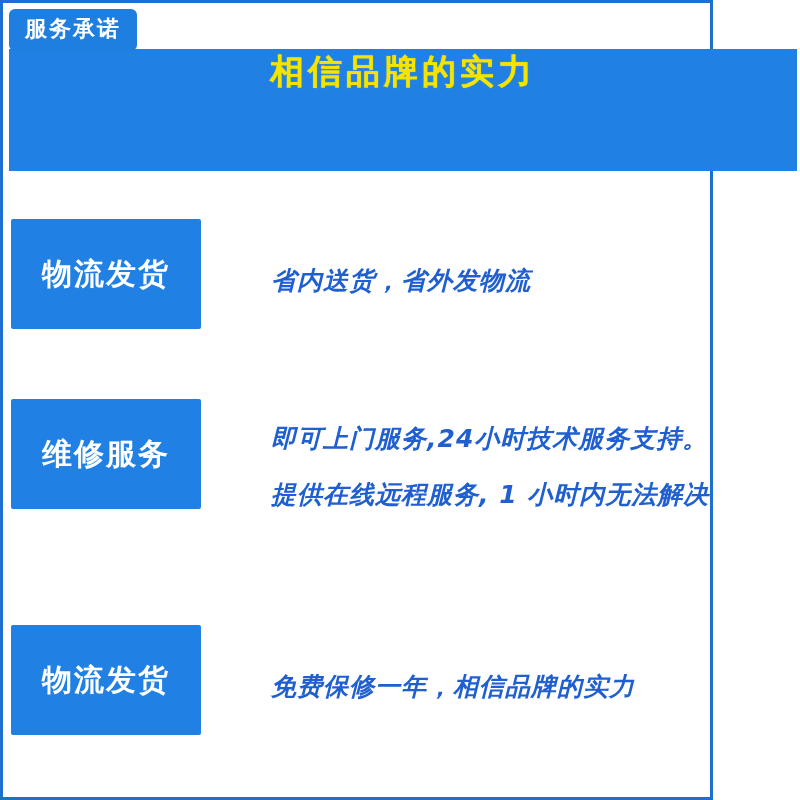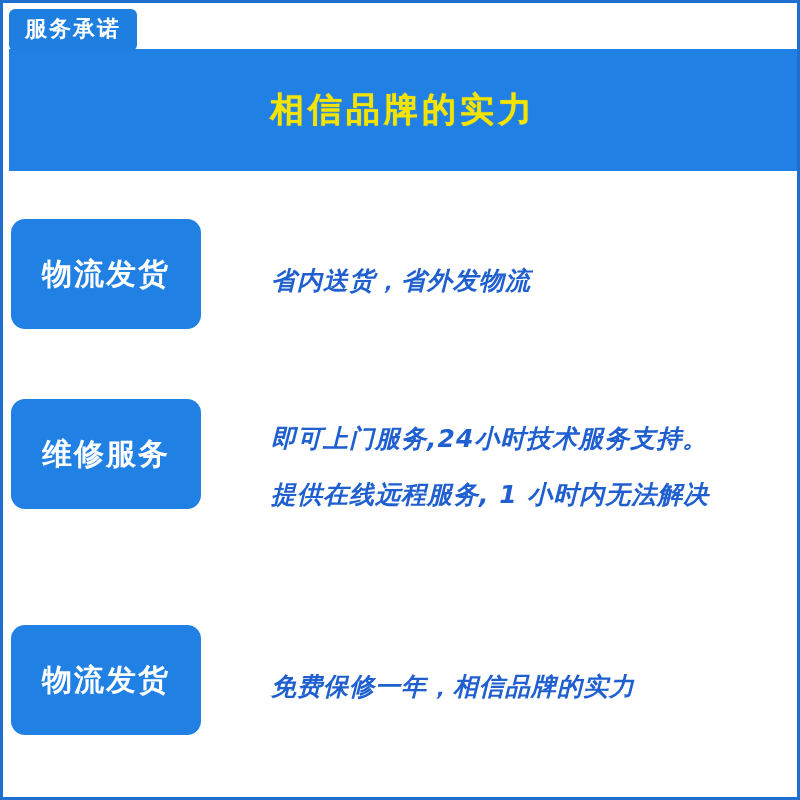--- a/index.html
+++ b/index.html
@@ -8,21 +8,21 @@
   }
   body {
     width: 800px;
     height: 800px;
     background: #ffffff;
     font-family: "Liberation Sans", sans-serif;
     overflow: hidden;
   }
   .page {
     position: relative;
-    width: 800px;
+    width: 713px;
     height: 800px;
     box-sizing: border-box;
     border: 3px solid #1f6fd0;
     background: #ffffff;
   }
 
   
   .corner-tab {
     position: absolute;
     left: 6px;
@@ -40,21 +40,20 @@
 
   
   .banner {
     position: absolute;
     left: 6px;
     top: 46px;
     width: 788px;
     height: 122px;
     background: #2180e4;
     display: flex;
-    align-items: center;
     justify-content: center;
   }
   .banner-title {
     color: #f5e400;
     font-size: 34px;
     font-weight: bold;
     letter-spacing: 4px;
     text-shadow: 0 0 1px #f5e400;
   }
 
@@ -74,21 +73,21 @@
   }
   .row-1 { top: 46px; }
   .row-2 { top: 226px; }
   .row-3 { top: 452px; }
 
   .pill {
     flex: 0 0 auto;
     width: 190px;
     margin-left: 8px;
     background: #2180e4;
-    border-radius: 14px;
+    border-radius: 2px;
     color: #ffffff;
     font-size: 30px;
     font-weight: bold;
     letter-spacing: 2px;
     text-align: center;
     display: flex;
     align-items: center;
     justify-content: center;
     line-height: 1;
   }

